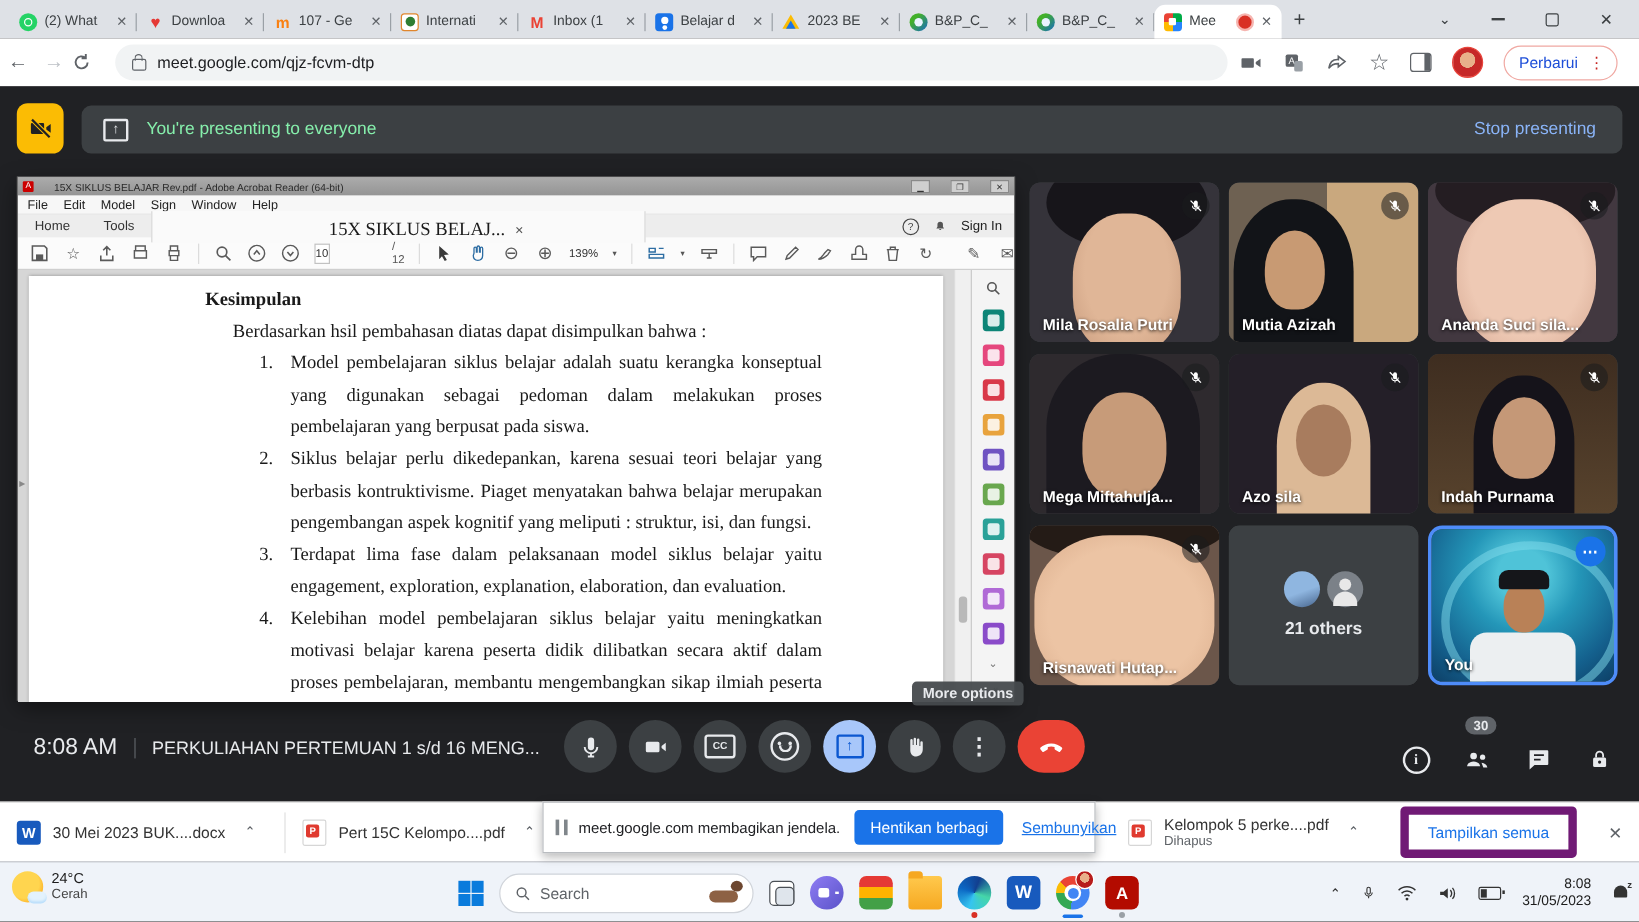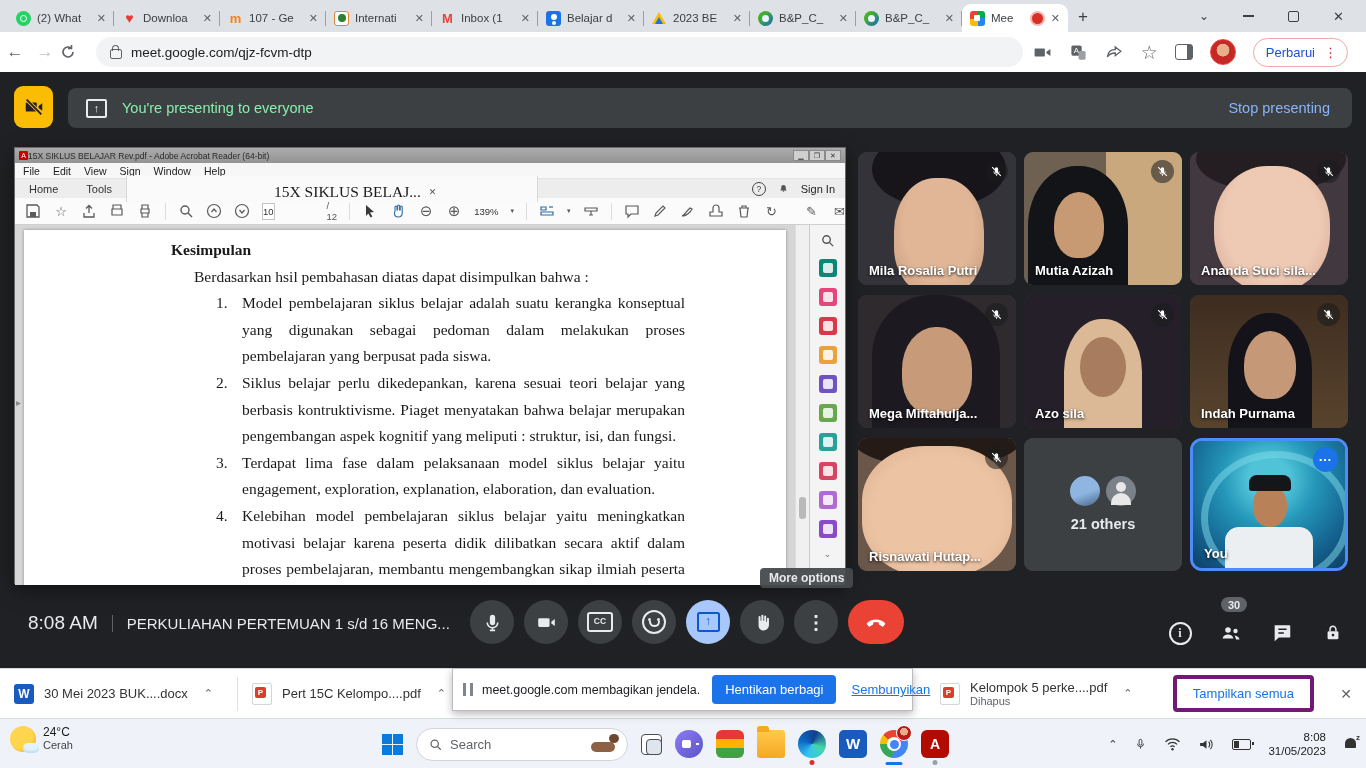--- a/index.html
+++ b/index.html
@@ -58,21 +58,21 @@
   
   .meet{position:absolute;left:0;top:72px;width:1366px;height:596px;background:#202124;}
   .cam-badge{position:absolute;left:14px;top:14px;width:39px;height:42px;border-radius:9px;background:#fbbc04;display:flex;align-items:center;justify-content:center;}
   .banner{position:absolute;left:68px;right:14px;top:16px;height:40px;background:#3c4043;border-radius:8px;display:flex;align-items:center;padding:0 18px;box-sizing:border-box;}
   .present-ic{width:17px;height:15px;border:2px solid #e8eaed;border-radius:2px;color:#e8eaed;font-size:11px;line-height:14px;text-align:center;font-weight:bold;}
   .banner-text{color:#86efac;font-size:14.5px;margin-left:15px;flex:1;}
   .stop-presenting{color:#8ab4f8;font-size:14.5px;font-weight:500;margin-right:4px;cursor:pointer;}
 
   
   .acrobat{position:absolute;left:15px;top:76px;width:830px;height:435px;background:#fff;box-shadow:0 0 0 1px #6b6b6b,0 6px 18px rgba(0,0,0,.5);font-family:"Liberation Sans",sans-serif;}
-  .ac-title{height:15px;background:linear-gradient(#ababab,#949494);display:flex;align-items:center;padding:0 4px;gap:0;}
+  .ac-title{height:15px;background:linear-gradient(#ababab,#949494);display:flex;align-items:center;padding:0 4px;gap:17px;}
   .ac-logo{width:9px;height:9px;background:#c00;color:#fff;font-size:7px;line-height:9px;text-align:center;border-radius:1px;}
   .ac-title-text{font-size:8.5px;color:#2a2a2a;flex:1;white-space:nowrap;overflow:hidden;}
   .ac-btn{width:16px;height:11px;background:#cfcfcf;border:1px solid #8a8a8a;box-sizing:border-box;display:flex;align-items:center;justify-content:center;font-size:7px;color:#333;}
   .ac-menu{height:15px;background:#f7f7f7;display:flex;align-items:center;gap:13px;padding-left:8px;border-bottom:1px solid #e4e4e4;}
   .ac-menu span{font-size:10.5px;color:#222;}
   .ac-tabs{height:19px;background:#ededed;display:flex;align-items:center;}
   .ac-tab{font-size:11px;color:#333;padding:0 14px;height:100%;display:flex;align-items:center;}
   .ac-tab.doc{background:#fafafa;gap:8px;border-left:1px solid #d8d8d8;border-right:1px solid #d8d8d8;}
   .ac-tab .x{font-size:9px;color:#555;}
   .ac-tabs-right{margin-left:auto;display:flex;align-items:center;gap:12px;padding-right:10px;}
@@ -175,21 +175,21 @@
   .dlbar{position:absolute;left:0;top:668px;width:1366px;height:50px;background:#fff;border-top:1px solid #dcdcdc;box-sizing:border-box;}
   .dl-item{position:absolute;top:0;height:100%;display:flex;align-items:center;gap:10px;}
   .dl-name{font-size:13px;color:#333;}
   .dl-sub{font-size:11px;color:#5f6368;}
   .dl-caret{font-size:11px;color:#5f6368;margin-left:6px;}
   .dl-sep{position:absolute;top:8px;width:1px;height:34px;background:#e0e0e0;}
   .ic-word{width:20px;height:20px;background:#185abd;border-radius:3px;color:#fff;font-size:12px;font-weight:bold;text-align:center;line-height:20px;}
   .ic-word:after{content:"W";}
   .ic-pdf{width:18px;height:20px;background:#fff;border:1px solid #d6d6d6;border-radius:2px;position:relative;}
   .ic-pdf:after{content:"P";position:absolute;left:2px;top:3px;width:11px;height:11px;background:#e03a2f;border-radius:2px;color:#fff;font-size:8px;font-weight:bold;text-align:center;line-height:11px;}
-  .showall{border:4px solid #701a75;border-radius:4px;color:#1a73e8;font-size:13px;font-weight:500;padding:7px 16px;background:#fff;}
+  .showall{border:7px solid #701a75;border-radius:4px;color:#1a73e8;font-size:13px;font-weight:500;padding:7px 16px;background:#fff;}
   .dl-x{color:#5f6368;font-size:14px;}
 
   
   .sharedlg{position:absolute;left:452px;top:668px;width:461px;height:43px;background:#fff;border:1px solid #b9bcc0;box-shadow:0 3px 8px rgba(0,0,0,.28);display:flex;align-items:center;box-sizing:border-box;z-index:6;padding:0 10px;}
   .pause-ic{width:10px;height:13px;border-left:3px solid #80868b;border-right:3px solid #80868b;box-sizing:border-box;flex:none;margin-right:9px;}
   .share-msg{font-size:12.5px;color:#202124;white-space:nowrap;}
   .stopshare{background:#1a73e8;color:#fff;font-size:13px;font-weight:500;border-radius:4px;padding:7px 13px;margin-left:12px;white-space:nowrap;}
   .hidelink{color:#1a73e8;font-size:13px;text-decoration:underline;margin-left:15px;white-space:nowrap;}
 
   
@@ -363,21 +363,21 @@
       <div class="ac-title">
         <span class="ac-logo">A</span>
         <span class="ac-title-text">15X SIKLUS BELAJAR Rev.pdf - Adobe Acrobat Reader (64-bit)</span>
         <span class="ac-btn">▁</span>
         <span class="ac-btn">❐</span>
         <span class="ac-btn">✕</span>
       </div>
       <div class="ac-menu">
         <span>File</span>
         <span>Edit</span>
-        <span>View</span>
+        <span>Model</span>
         <span>Sign</span>
         <span>Window</span>
         <span>Help</span>
       </div>
       <div class="ac-tabs">
         <span class="ac-tab">Home</span>
         <span class="ac-tab">Tools</span>
         <span class="ac-tab doc">
             <span>15X SIKLUS BELAJ...</span>
             <span class="x">✕</span>

